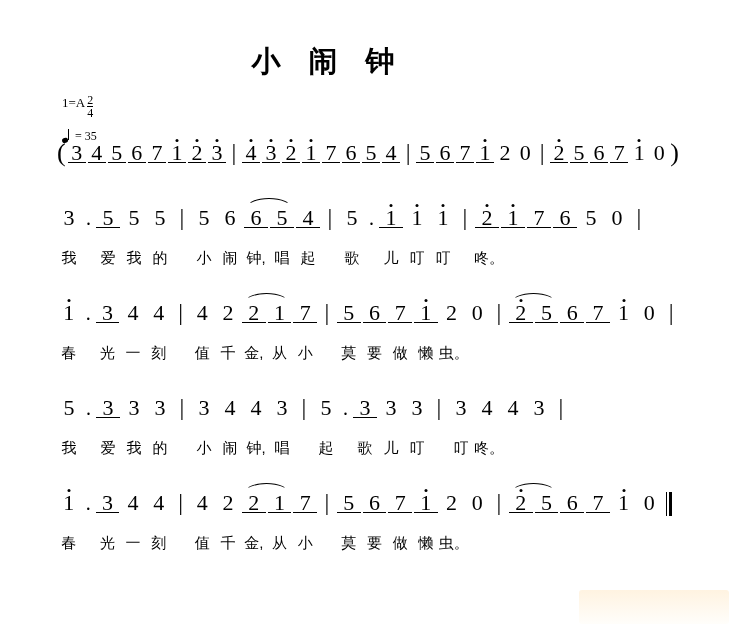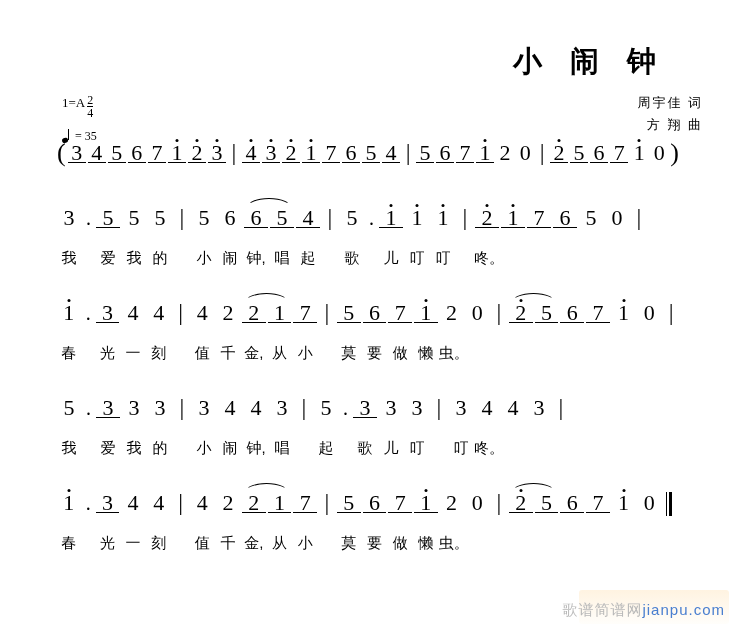--- a/index.html
+++ b/index.html
@@ -21,27 +21,26 @@
     width: 735px;
     height: 628px;
   }
 
   
   .title {
     position: absolute;
     top: 42px;
     left: 0;
     width: 646px;
-    text-align: right;
+    text-align: center;
     font-family: "Liberation Sans", sans-serif;
     font-weight: bold;
     font-size: 29px;
     letter-spacing: 10px;
     text-indent: 10px;
-    margin-left: 20px;
   }
 
   
   .key-block {
     position: absolute;
     left: 62px;
     top: 96px;
     font-family: "Liberation Serif", serif;
     font-size: 13px;
     line-height: 1;
@@ -228,24 +227,20 @@
     </div>
     <div class="tempo-line">
       <span class="tempo-note">
         <span class="head"></span>
           <span class="stem"></span>
       </span>
       <span>= 35</span>
     </div>
   </div>
 
-  <div class="credits">
-    <div>周宇佳 词</div>
-    <div>方 翔 曲</div>
-  </div>
 
   <div id="systems-host">
       <div class="system" style="top: 140px;">
         <div class="notes-row">
           <span class="tok paren" style="left: 0px; width: 10.7852px;">(</span>
           <span class="tok num u1" style="left: 10.7852px; width: 20.0296px;">3</span>
           <span class="tok num u1" style="left: 30.8148px; width: 20.0296px;">4</span>
           <span class="tok num u1" style="left: 50.8444px; width: 20.0296px;">5</span>
           <span class="tok num u1" style="left: 70.8741px; width: 20.0296px;">6</span>
           <span class="tok num u1" style="left: 90.9037px; width: 20.0296px;">7</span>
@@ -461,16 +456,13 @@
           <span class="tok" style="left: 279.861px; width: 25.7116px; line-height: 22px;">莫</span>
           <span class="tok" style="left: 305.572px; width: 25.7116px; line-height: 22px;">要</span>
           <span class="tok" style="left: 331.284px; width: 25.7116px; line-height: 22px;">做</span>
           <span class="tok" style="left: 356.995px; width: 25.7116px; line-height: 22px;">懒</span>
           <span class="tok" style="left: 382.707px; width: 25.7116px; line-height: 22px;">虫。</span>
         </div>
       </div>
     </div>
 
   <div class="wm-bg"></div>
-  <div class="watermark">
-    <span>歌谱简谱网</span><span class="blue">jianpu.com</span>
-  </div>
 </div>
 
 </body></html>

